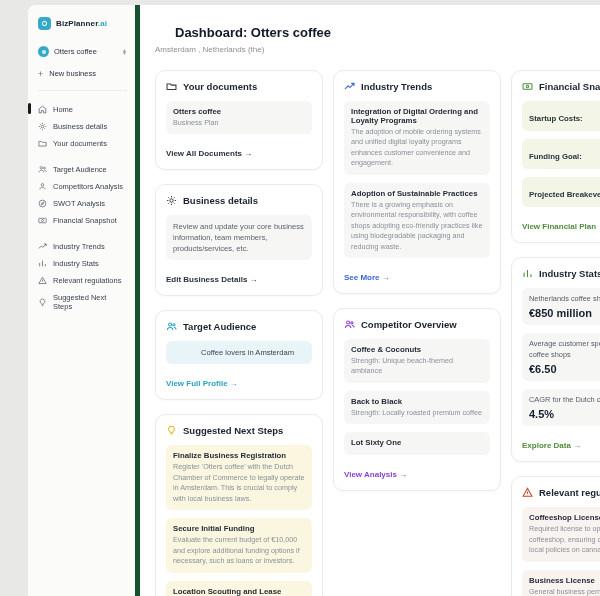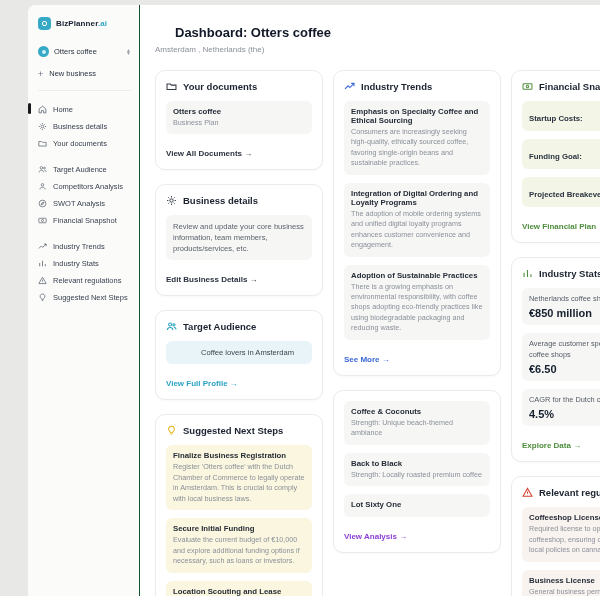--- a/index.html
+++ b/index.html
@@ -2,21 +2,21 @@
 <html><head>
 <meta charset="utf-8">
 <style>
   * { margin:0; padding:0; box-sizing:border-box; }
   html,body { width:600px; height:596px; }
   body { font-family:"Liberation Sans", sans-serif; color:#1c2430; }
   .stage { position:relative; width:600px; height:596px; background:#e8e8e7; overflow:hidden; }
   .app { position:absolute; left:28px; top:5px; width:572px; height:591px; background:#ffffff; border-top-left-radius:8px; overflow:hidden; display:flex; }
 
   
-  .sidebar { width:112px; min-width:112px; background:#fbfbfa; border-right:1px solid #14532d; padding:12px 8px 8px 10px; position:relative; }
+  .sidebar { width:112px; min-width:112px; background:#fbfbfa; border-right:5px solid #14532d; padding:12px 8px 8px 10px; position:relative; }
   .brand-row { display:flex; align-items:center; gap:5px; margin-bottom:16px; }
   .brand-logo { width:13px; height:13px; background:#35a9c6; border-radius:4px; display:flex; align-items:center; justify-content:center; }
   .brand-logo-dot { width:5px; height:5px; border:1.2px solid #fff; border-radius:2px; }
   .brand-text { font-size:8px; font-weight:bold; color:#15202e; letter-spacing:.1px; }
   .brand-suffix { color:#35a9c6; font-weight:bold; }
   .biz-select { display:flex; align-items:center; gap:5px; margin-bottom:12px; }
   .biz-avatar { width:11px; height:11px; border-radius:50%; background:#35a9c6; display:flex; align-items:center; justify-content:center; }
   .biz-avatar::after { content:""; width:4px; height:4px; background:#cfeef7; border-radius:50%; }
   .biz-name { font-size:7.5px; color:#2b3340; flex:1; }
   .chevrons { color:#9aa1ab; display:flex; flex-direction:column; line-height:3px; font-size:5px; }
@@ -256,35 +256,40 @@
 
         <div class="card">
           <div class="card-head">
             <svg class="icon-blue" width="11" height="11" viewBox="0 0 16 16" fill="none" stroke="currentColor" stroke-width="1.6">
                   <path d="M1.5 11.5 6 7l2.5 2.5 6-6"></path>
                   <path d="M10.5 3.5h4v4"></path>
                 </svg>
             <span class="card-title">Industry Trends</span>
           </div>
           <div class="box gray">
-            <div class="box-title">Emphasis on Specialty Coffee and Ethical Sourcing</div>
-            <div class="box-desc">Consumers are increasingly seeking high-quality, ethically sourced coffee, favoring single-origin beans and sustainable practices.</div>
-          </div>
-          <div class="box gray">
             <div class="box-title">Integration of Digital Ordering and Loyalty Programs</div>
             <div class="box-desc">The adoption of mobile ordering systems and unified digital loyalty programs enhances customer convenience and engagement.</div>
           </div>
           <div class="box gray">
             <div class="box-title">Adoption of Sustainable Practices</div>
             <div class="box-desc">There is a growing emphasis on environmental responsibility, with coffee shops adopting eco-friendly practices like using biodegradable packaging and reducing waste.</div>
           </div>
           <a class="card-link link-blue">See More →</a>
         </div>
 
         <div class="card">
+          <div class="card-head">
+            <svg class="icon-purple" width="11" height="11" viewBox="0 0 16 16" fill="none" stroke="currentColor" stroke-width="1.5">
+                  <circle cx="6" cy="5" r="2.2"></circle>
+                  <path d="M2 13c0-2.2 1.8-3.5 4-3.5s4 1.3 4 3.5"></path>
+                  <circle cx="11.5" cy="5.5" r="1.6"></circle>
+                  <path d="M11.5 9.5c1.7 0 3 1.1 3 2.8"></path>
+                </svg>
+            <span class="card-title">Competitor Overview</span>
+          </div>
           <div class="box gray">
             <div class="box-title">Coffee &amp; Coconuts</div>
             <div class="box-desc">Strength: Unique beach-themed ambiance</div>
           </div>
           <div class="box gray">
             <div class="box-title">Back to Black</div>
             <div class="box-desc">Strength: Locally roasted premium coffee</div>
           </div>
           <div class="box gray">
             <div class="box-title">Lot Sixty One</div>

